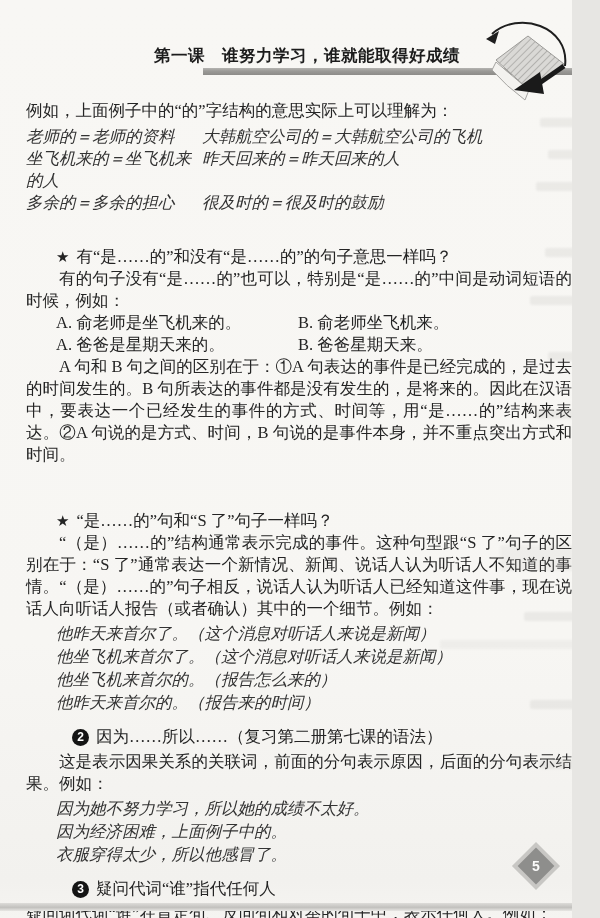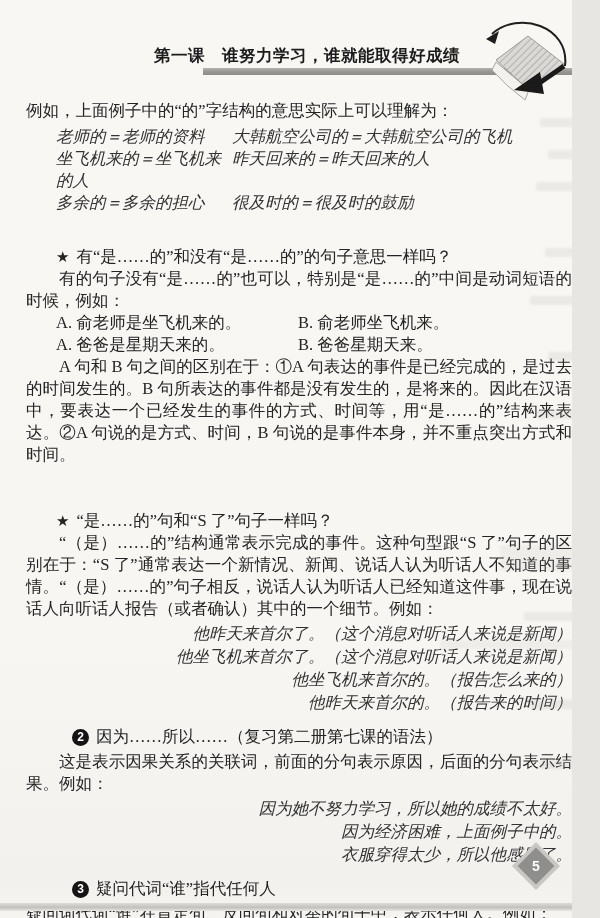--- a/index.html
+++ b/index.html
@@ -25,23 +25,23 @@
     background:linear-gradient(180deg,#b5b4b1 0%,#9a9996 45%,#8d8c89 100%);
   }
   .header-icon { position:absolute; top:8px; left:462px; width:132px; height:102px; }
   
   .content {
     position:absolute; left:26px; top:100px; width:546px;
     font-size:16.5px; line-height:22px;
   }
   .para { text-align:justify; text-indent:2em; margin:0; }
   .para.flush { text-indent:0; }
-  .pairs-grid { display:grid; grid-template-columns:176px 1fr; margin-left:30px; margin-top:4px; margin-bottom:15px; }
+  .pairs-grid { display:grid; grid-template-columns:176px 1fr; margin-top:4px; margin-bottom:15px; }
   .ab-grid { display:grid; grid-template-columns:242px 1fr; margin-left:30px; }
-  .kai { font-style:italic; color:#333; line-height:23px;text-align:right; }
+  .kai { font-style:italic; color:#333; line-height:23px; }
   .pairs-grid .cell, .ab-grid .cell { line-height:22px; }
   .pairs-grid .cell { font-style:italic; color:#333; }
   .star-head { margin-left:30px;margin-top:32px; }
   .star { margin-right:7px; font-size:15px; } .gap-md { height:12px; }
   .point-head { margin-left:46px; margin-bottom:3px; }
   .badge {
     display:inline-block; width:17px; height:17px; border-radius:50%;
     background:#141414; color:#fff; text-align:center;
     font:bold 12px/17px "Liberation Sans","DejaVu Sans",sans-serif;
     margin-right:7px; transform:translateY(-1px);

